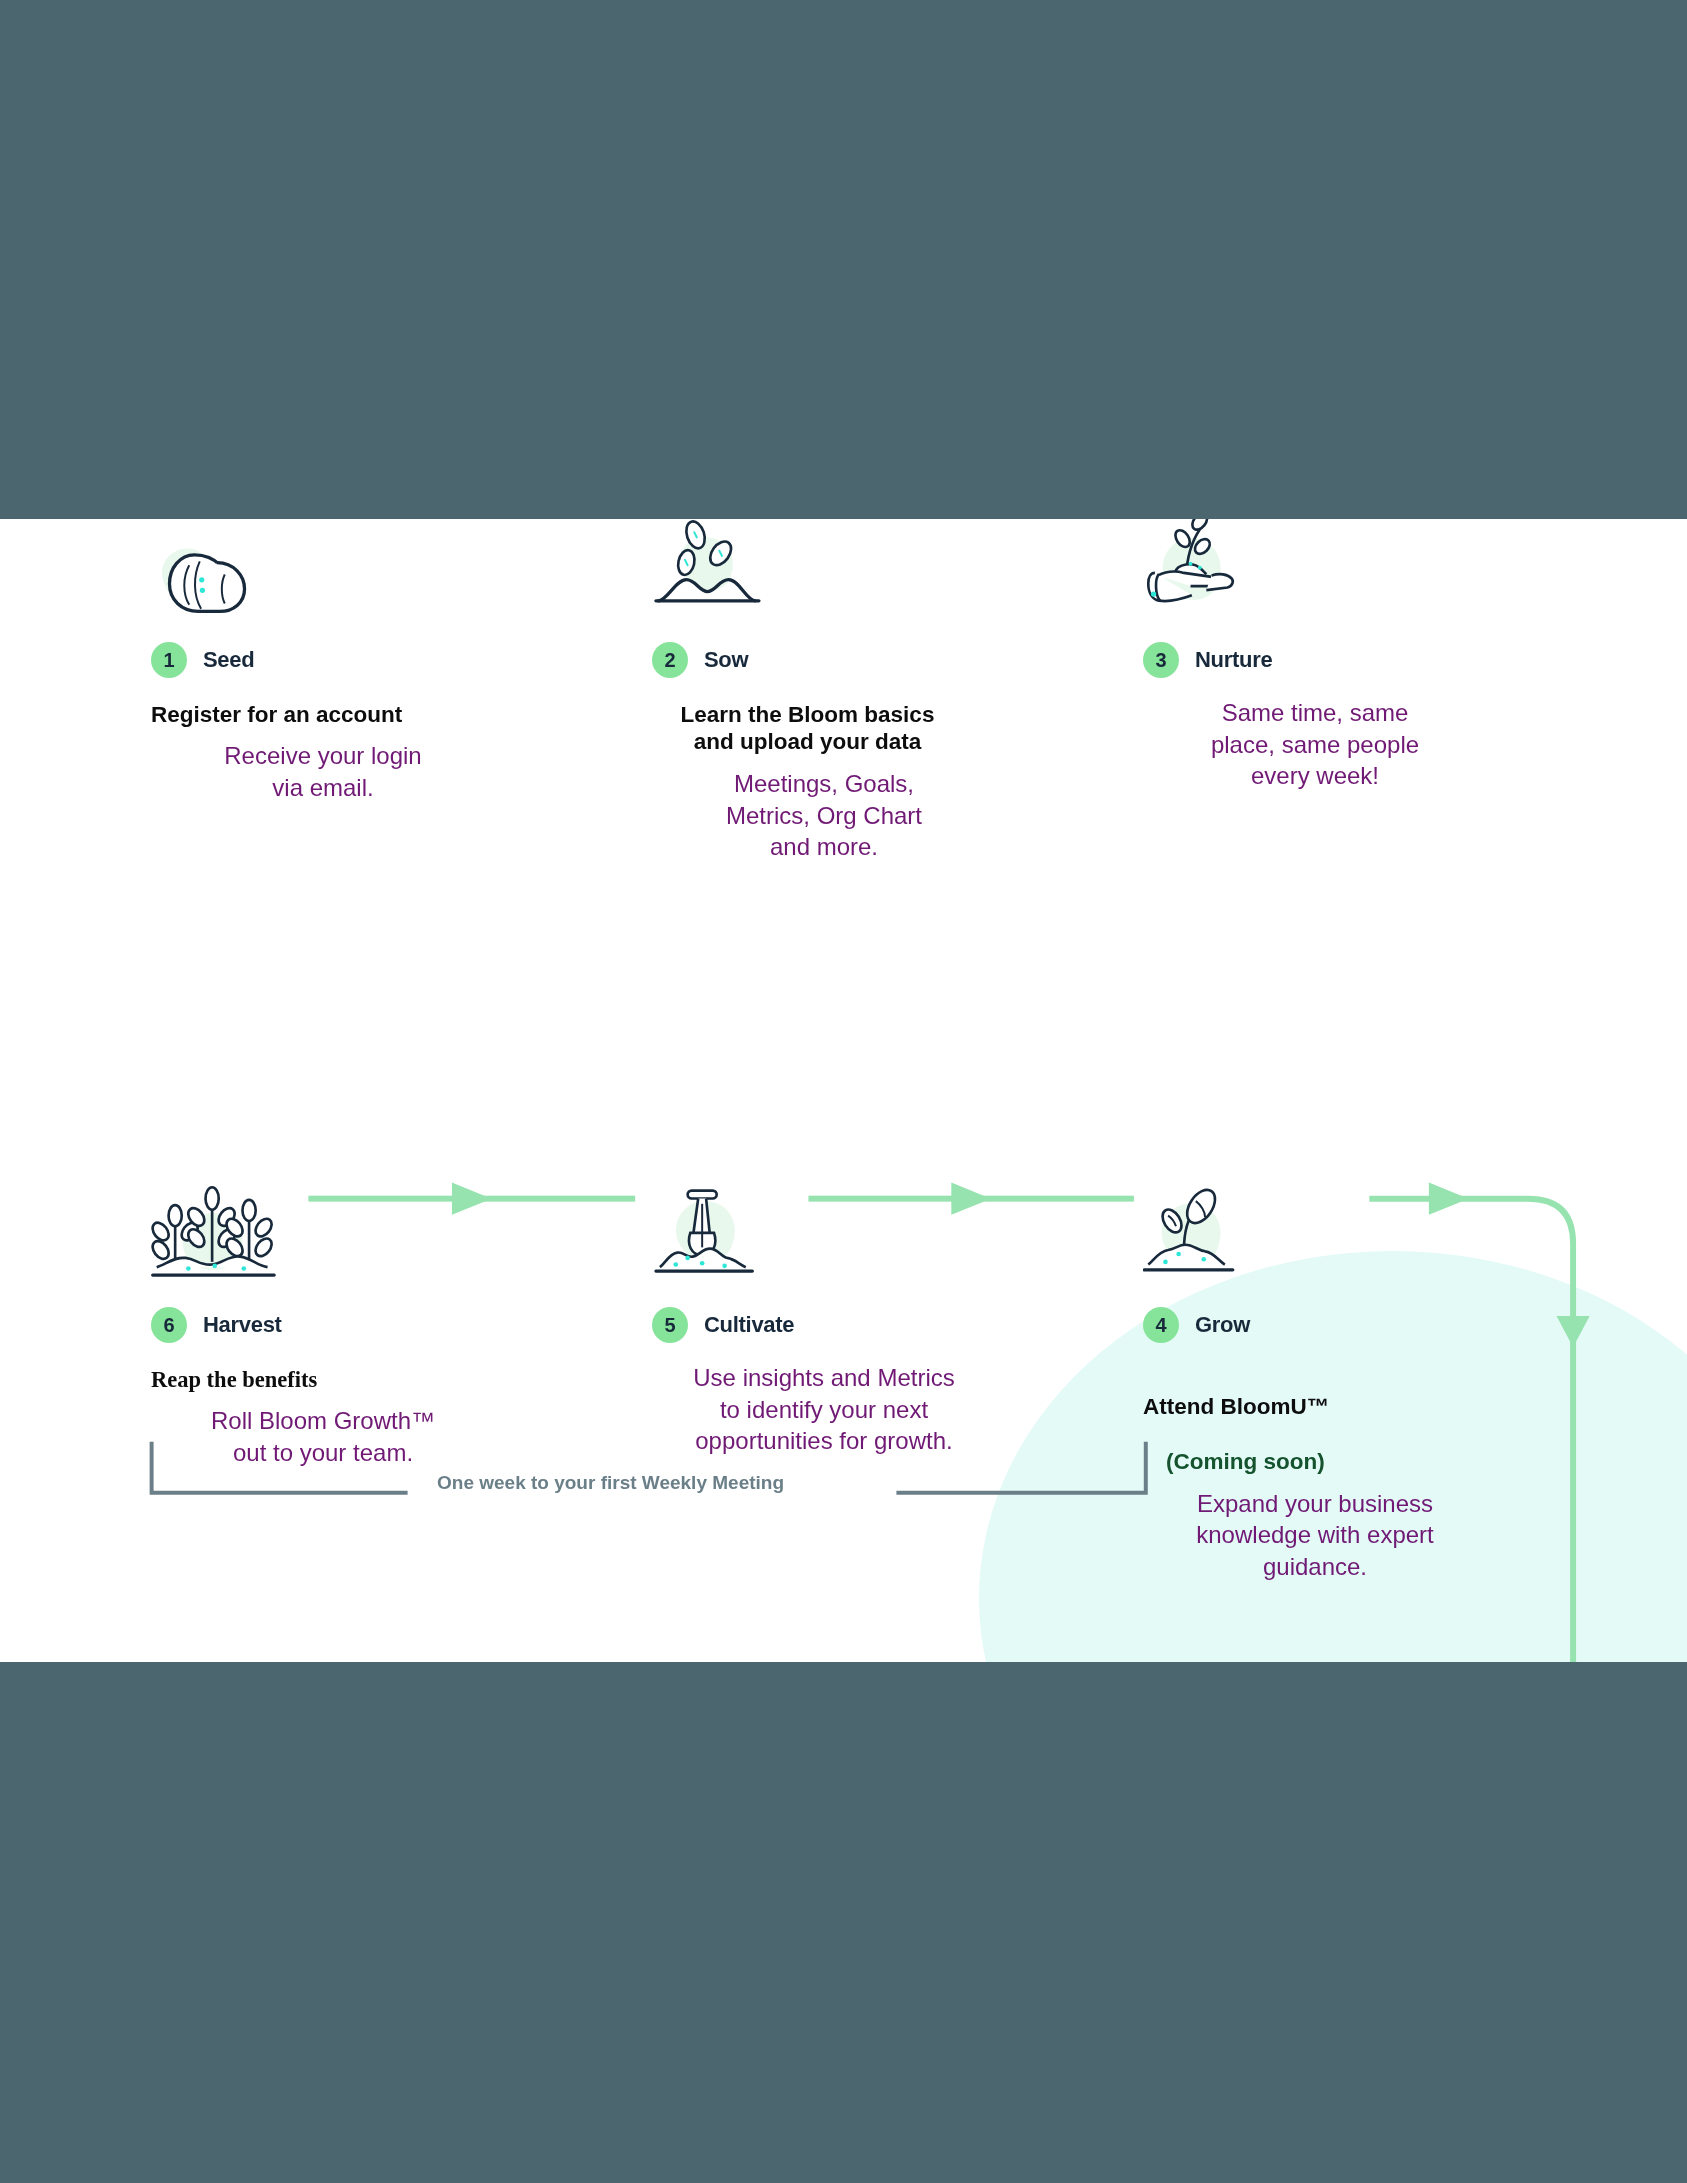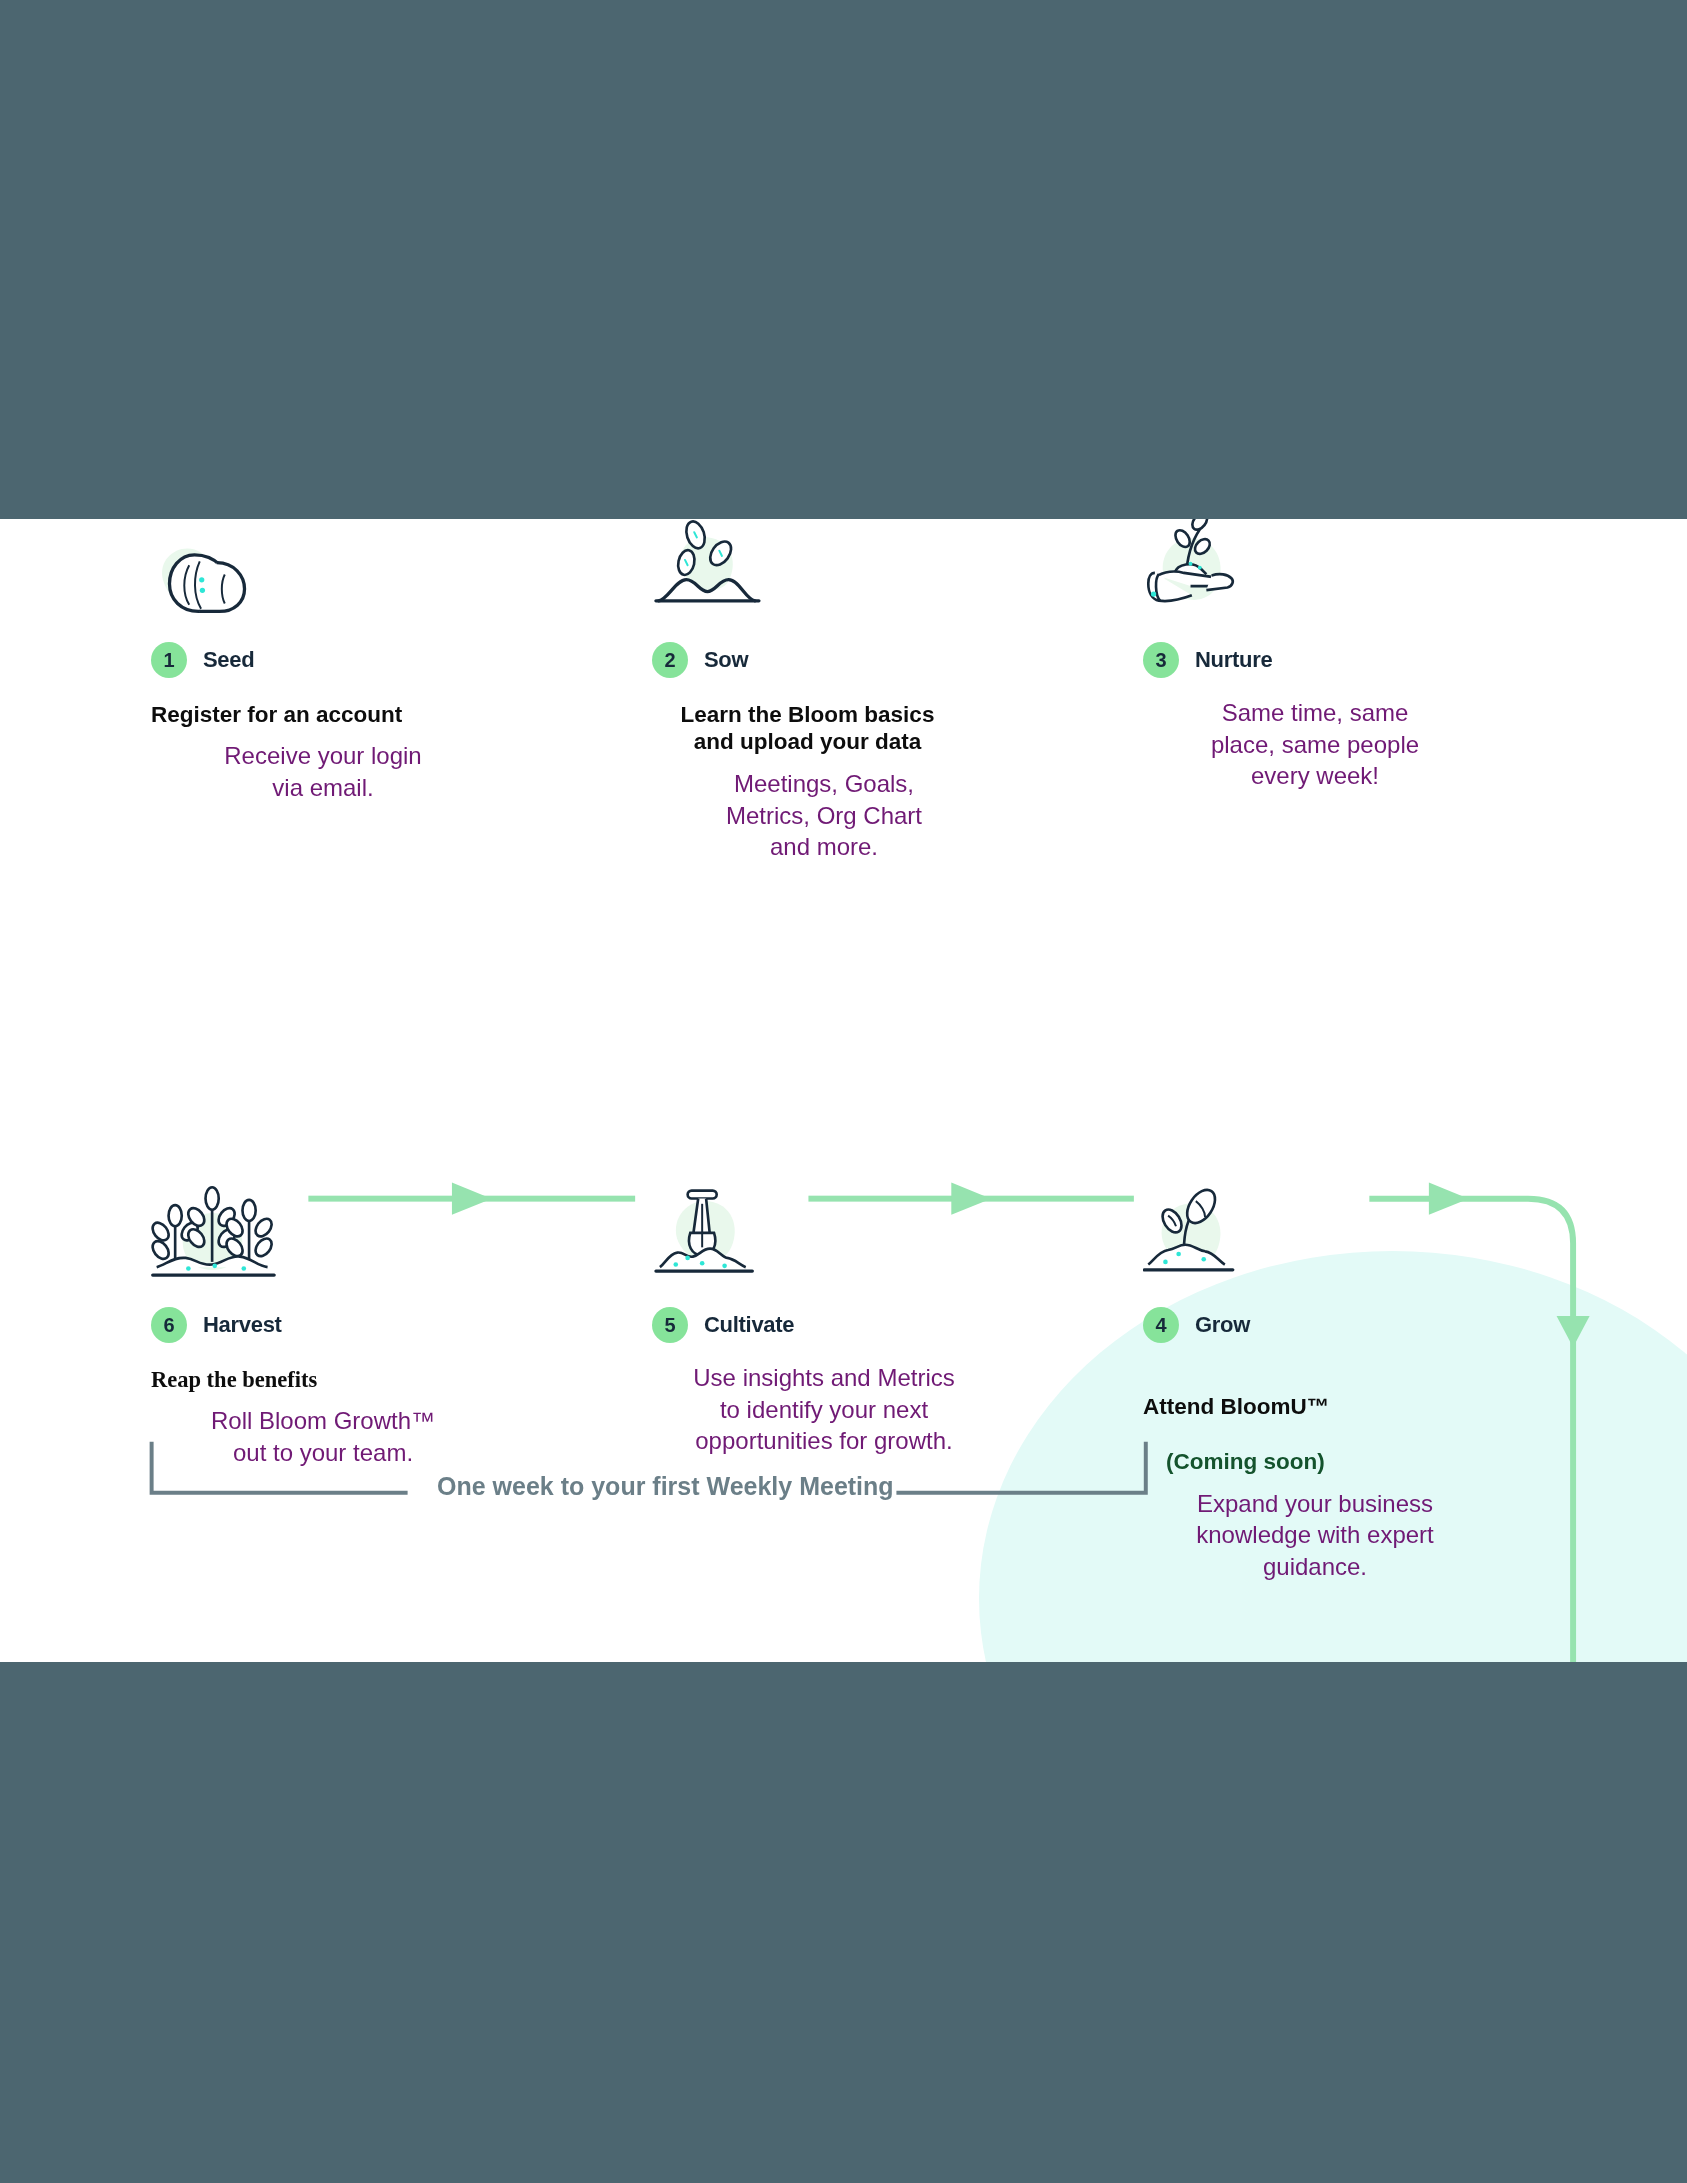--- a/index.html
+++ b/index.html
@@ -63,21 +63,21 @@
   .s2{left:652px;top:0px;}
   .s3{left:1143px;top:0px;}
   
   .s6{left:151px;top:665px;}
   .s5{left:652px;top:665px;}
   .s4{left:1143px;top:665px;}
 
   
   .bracket-label{
     position:absolute;left:437px;top:953px;
-    color:#6b7f88;font-size:25px;font-weight:bold;
+    color:#6b7f88;font-size:19px;font-weight:bold;
     white-space:nowrap;
   }
 
   
   .svg-layer{position:absolute;left:0;top:0;width:1687px;height:1143px;pointer-events:none;}
 </style>
 </head>
 <body>
 
 <div id="page">

